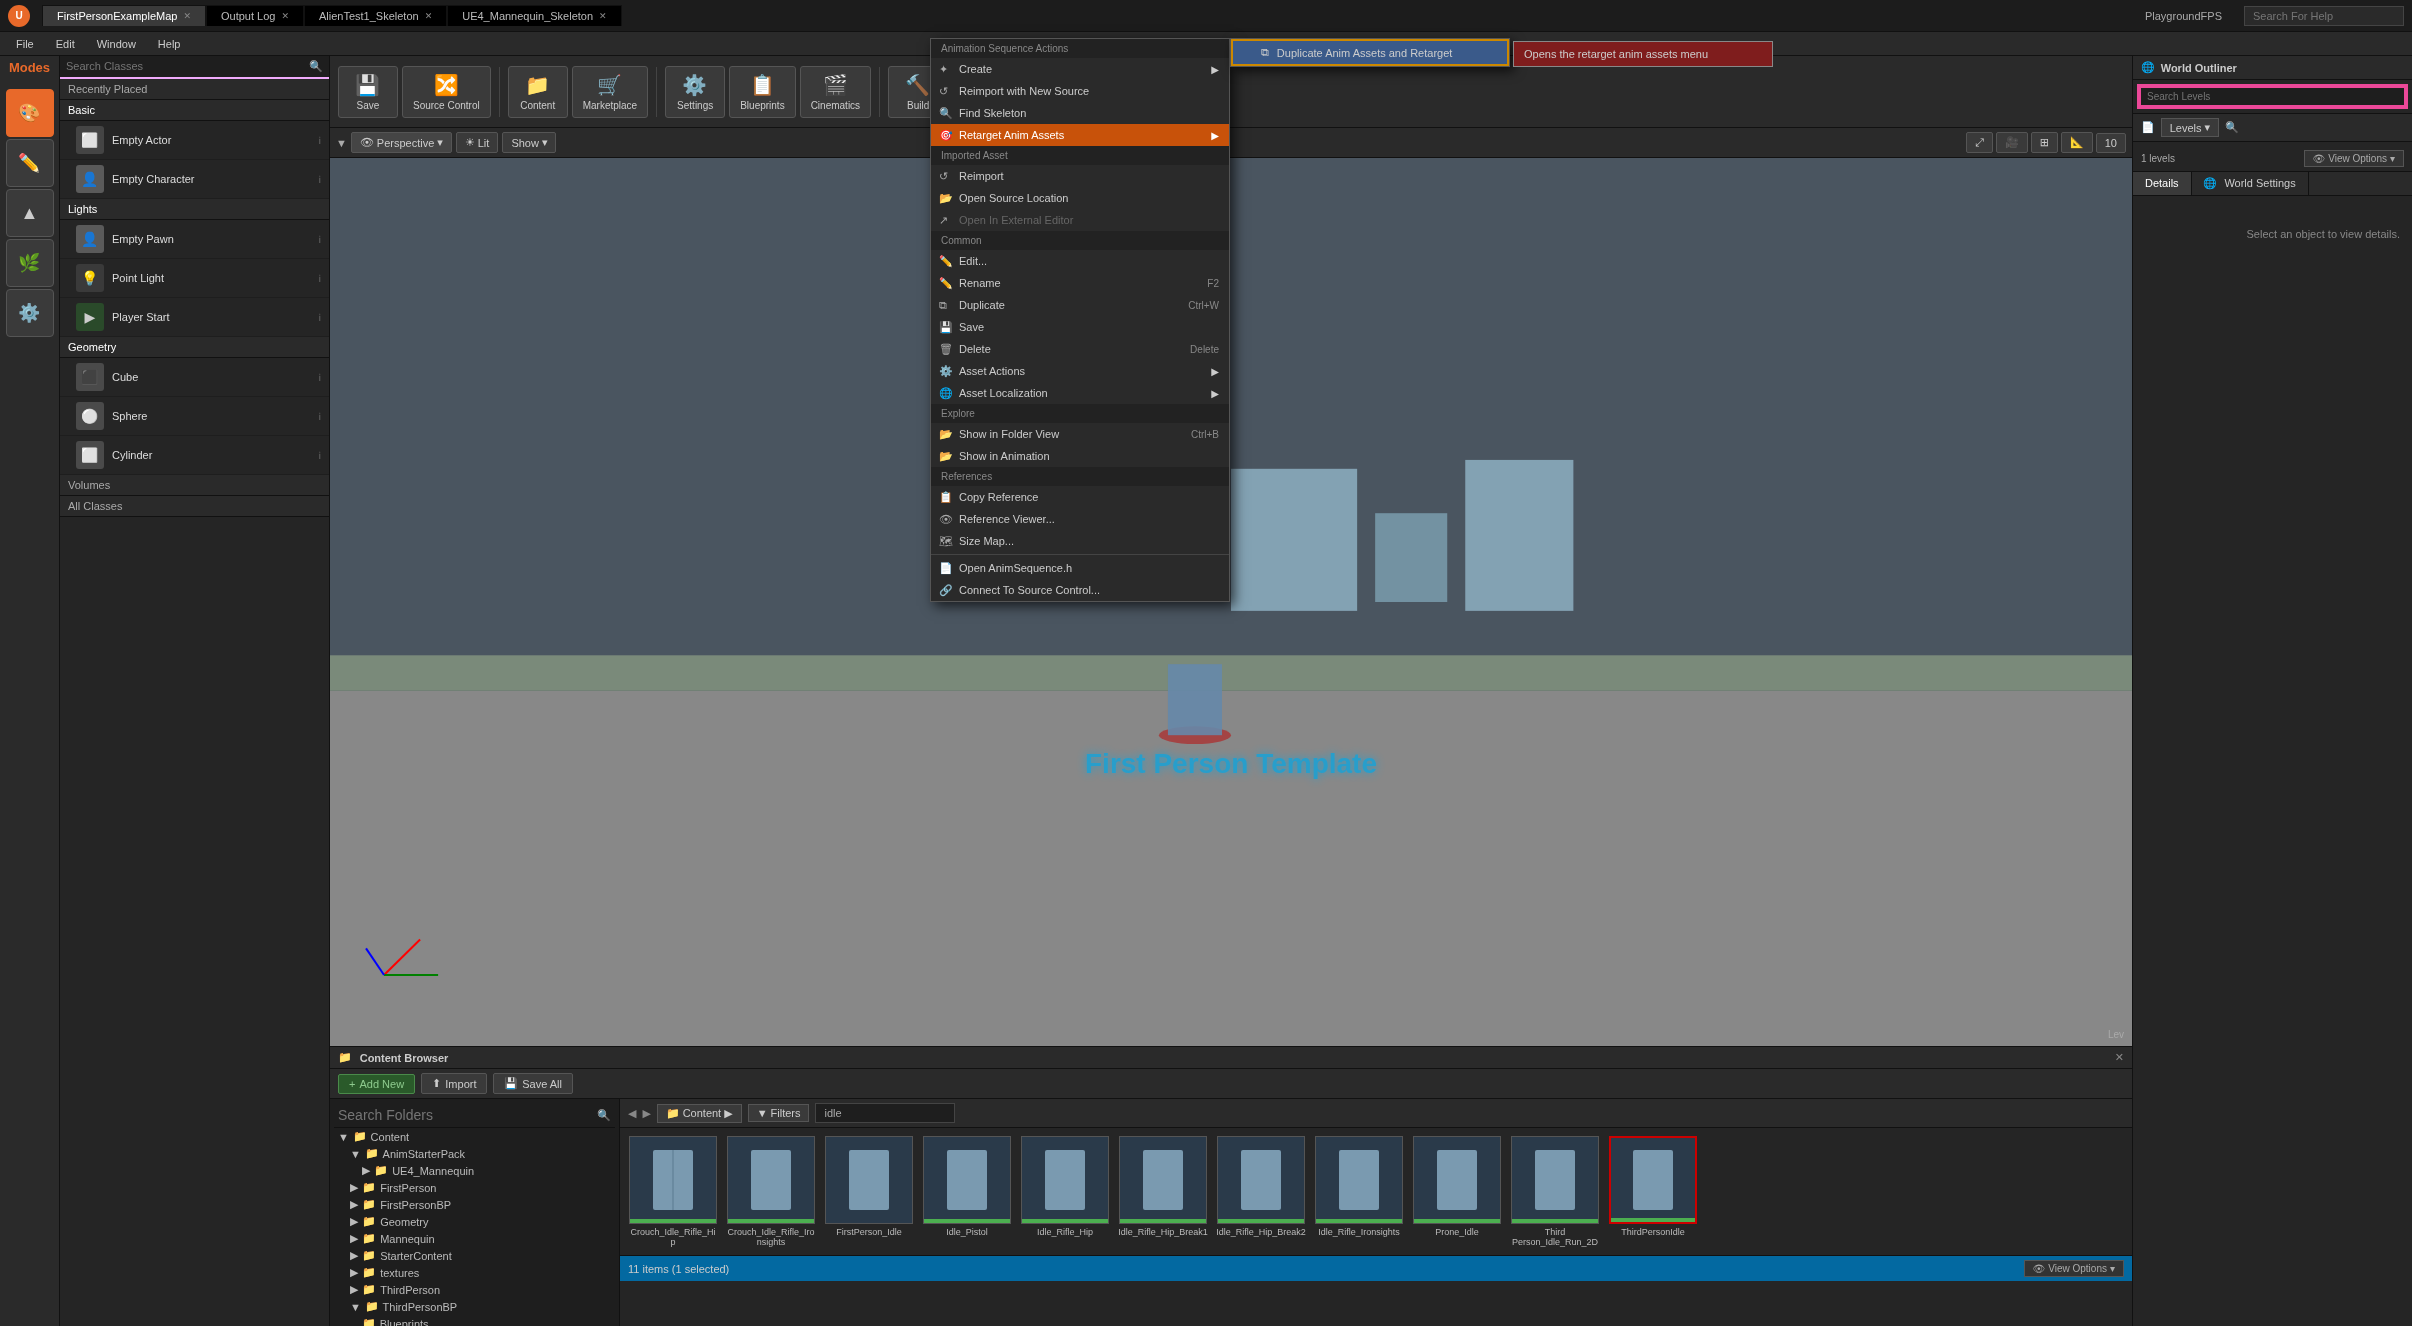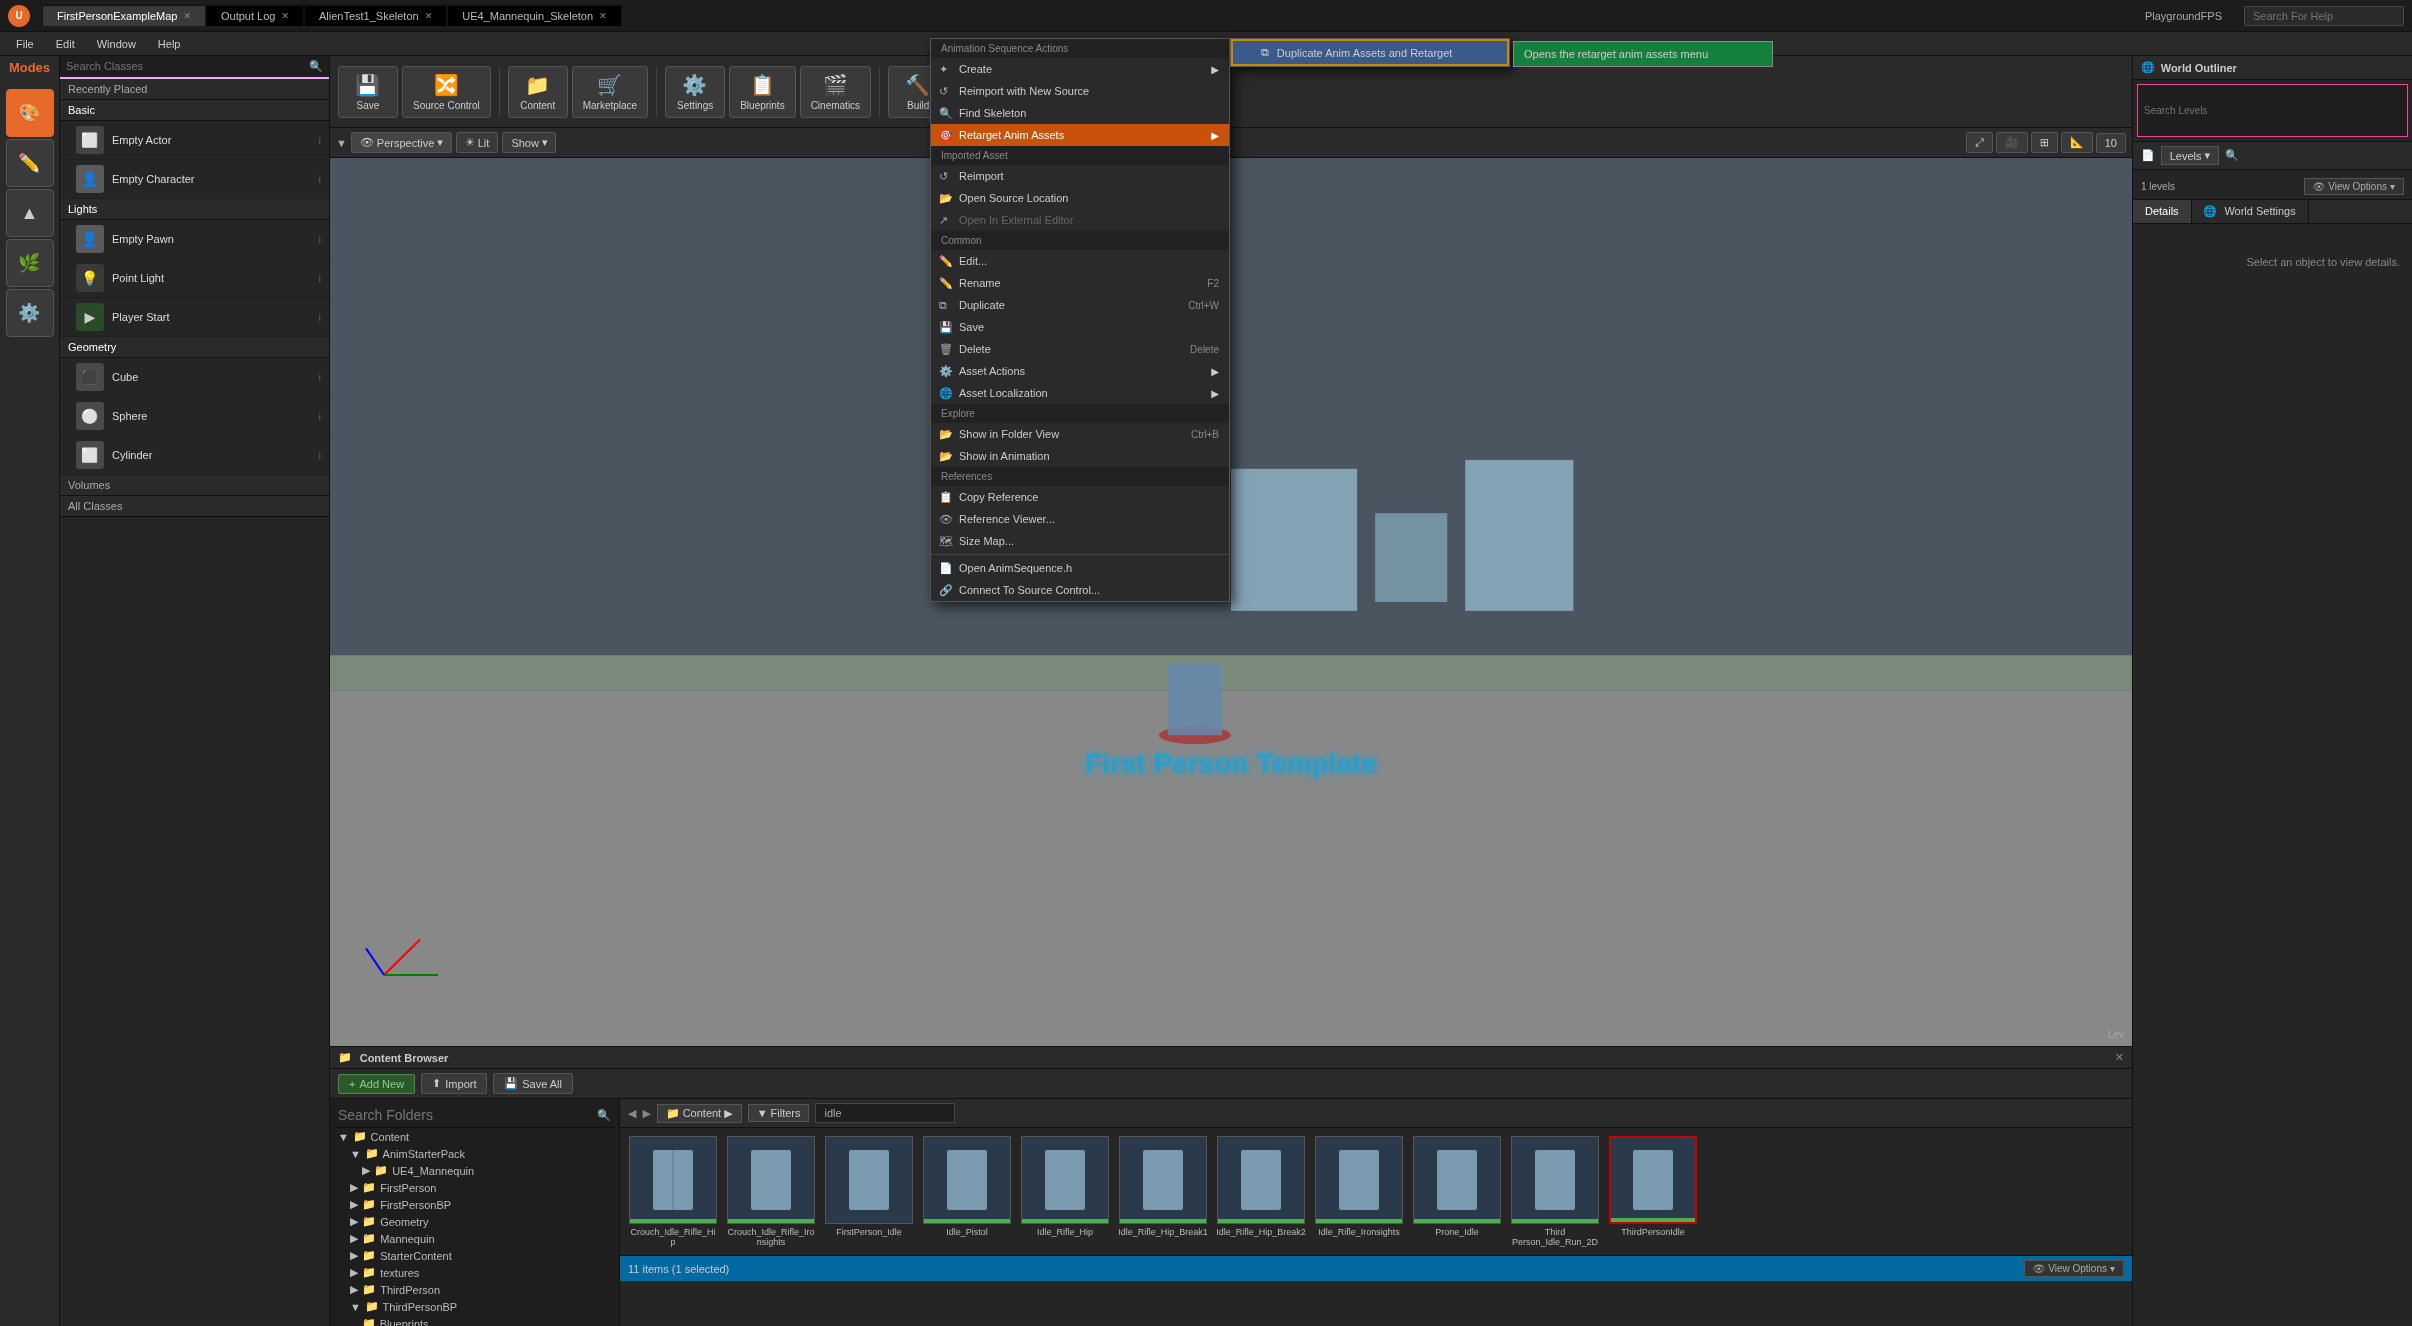--- a/index.html
+++ b/index.html
@@ -59,21 +59,21 @@
     #viewport { flex: 1; background: #3a3a3a; position: relative; overflow: hidden; }
     #viewport-bg { width: 100%; height: 100%; background: linear-gradient(180deg, #4a5560 0%, #5a6570 30%, #606870 60%, #888 100%); }
     .viewport-text { position: absolute; bottom: 30%; left: 50%; transform: translateX(-50%); color: #00a8e8; font-size: 28px; font-weight: bold; opacity: 0.7; text-shadow: 0 0 10px #00a8e8; white-space: nowrap; }
     .viewport-level { position: absolute; bottom: 6px; right: 8px; color: #aaa; font-size: 10px; }
 
     
     #right-panel { width: 280px; background: #252525; border-left: 1px solid #111; display: flex; flex-direction: column; }
     #world-outliner { flex: 0 0 auto; border-bottom: 1px solid #111; }
     .panel-header { background: #2a2a2a; padding: 5px 8px; display: flex; align-items: center; gap: 6px; border-bottom: 1px solid #111; }
     .panel-header-title { font-size: 11px; color: #ccc; font-weight: bold; }
-    .panel-search { background: #1e1e1e; border: 1px solid #ec4899; padding: 20px 6px; color: #aaa; font-size: 10px; flex: 1; }
+    .panel-search { background: #1e1e1e; border: 4px solid #ec4899; padding: 3px 6px; color: #aaa; font-size: 10px; flex: 1; }
     #levels-panel { background: #2a2a2a; padding: 4px 8px; border-bottom: 1px solid #111; font-size: 11px; display: flex; align-items: center; gap: 6px; }
     .levels-btn { background: #3a3a3a; border: 1px solid #555; padding: 2px 8px; font-size: 11px; color: #ccc; cursor: pointer; display: flex; align-items: center; gap: 3px; }
     .levels-count { margin-top: 4px; padding: 4px 8px; font-size: 10px; color: #aaa; display: flex; justify-content: space-between; align-items: center; }
     .view-options-btn { background: #333; border: 1px solid #555; padding: 2px 8px; font-size: 10px; color: #aaa; cursor: pointer; display: flex; align-items: center; gap: 3px; }
     #details-panel { flex: 1; border-top: 1px solid #111; }
     .details-tabs { background: #2a2a2a; display: flex; gap: 0; border-bottom: 1px solid #111; }
     .details-tab { padding: 5px 12px; font-size: 11px; color: #ccc; cursor: pointer; border-right: 1px solid #111; }
     .details-tab.active { background: #3a3a3a; color: #fff; }
     .details-content { padding: 12px; color: #888; font-size: 11px; text-align: right; margin-top: 20px; }
 
@@ -107,21 +107,21 @@
     .ctx-item { padding: 5px 10px 5px 28px; color: #ccc; font-size: 11px; display: flex; align-items: center; gap: 8px; cursor: pointer; position: relative; }
     .ctx-item.highlighted { background: #e8692a; color: #fff; }
     .ctx-item .ctx-icon { position: absolute; left: 8px; font-size: 11px; color: #aaa; }
     .ctx-item .ctx-arrow { margin-left: auto; font-size: 10px; }
     .ctx-item .ctx-shortcut { margin-left: auto; color: #888; font-size: 10px; }
     .ctx-separator { height: 1px; background: #444; margin: 2px 0; }
 
     
     #submenu { position: absolute; top: 38px; left: 1230px; width: 280px; background: #2a2a2a; border: 1px solid #555; z-index: 101; box-shadow: 4px 4px 12px rgba(0,0,0,0.7); }
     .submenu-item { padding: 5px 10px 5px 28px; color: #ccc; font-size: 11px; display: flex; align-items: center; gap: 8px; cursor: pointer; position: relative; }
-    .submenu-tooltip { position: absolute; top: 0; left: 280px; background: #15803d; border: 1px solid #888; padding: 6px 10px; font-size: 11px; color: #ccc; white-space: nowrap; width: 260px; }
+    .submenu-tooltip { position: absolute; top: 0; left: 280px; background: #7f1d1d; border: 1px solid #888; padding: 6px 10px; font-size: 11px; color: #ccc; white-space: nowrap; width: 260px; }
   </style>
 </head>
 <body>
 
 <div id="title-bar">
   <div class="logo">U</div>
   <div class="tabs">
     <div class="title-tab active">
       <span>FirstPersonExampleMap</span>
       <span class="close-x">✕</span>

